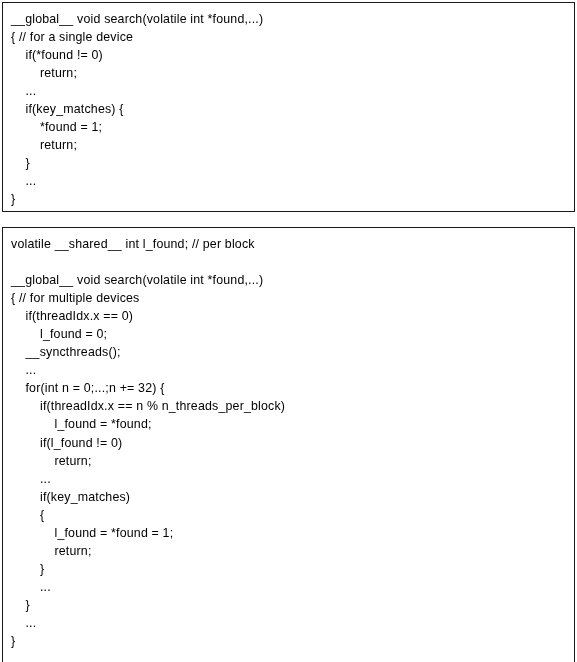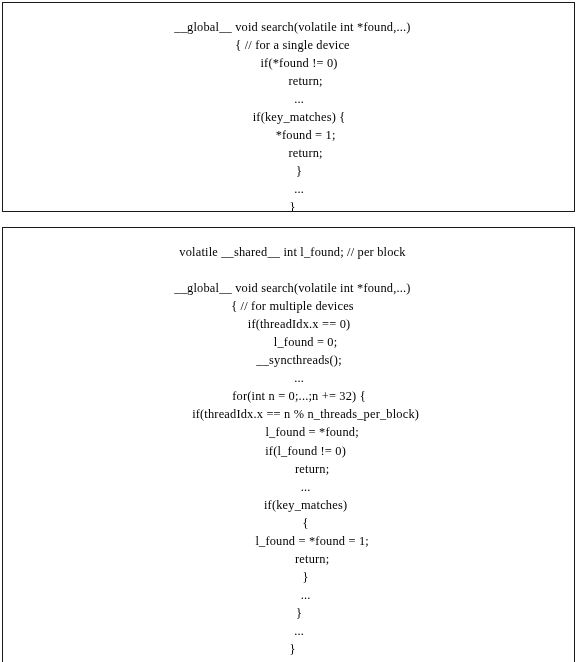--- a/index.html
+++ b/index.html
@@ -33,29 +33,28 @@
     top: 2px;
     width: 573px;
     height: 210px;
   }
   #listing-multi {
     top: 227px;
     width: 573px;
     height: 557px;
   }
   .code-block {
-    margin: 8px;
+    margin: 0;
     padding: 7px 0 0 8px;
-    font-family: Liberation Serif, serif;
+    font-family: Liberation Sans, sans-serif;
     font-size: 12.4px;
     line-height: 18.05px;
     letter-spacing: 0.18px;
     white-space: pre;
     color: #000000;
-    text-align: center;
   }
   .code-line {
     display: block;
     min-height: 18.05px;
     white-space: pre;
   }
   .code-line.blank {
     height: 18.05px;
   }
 </style>

